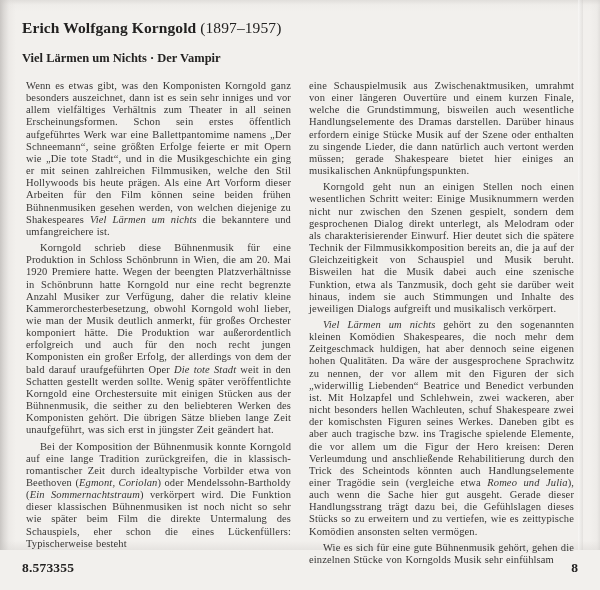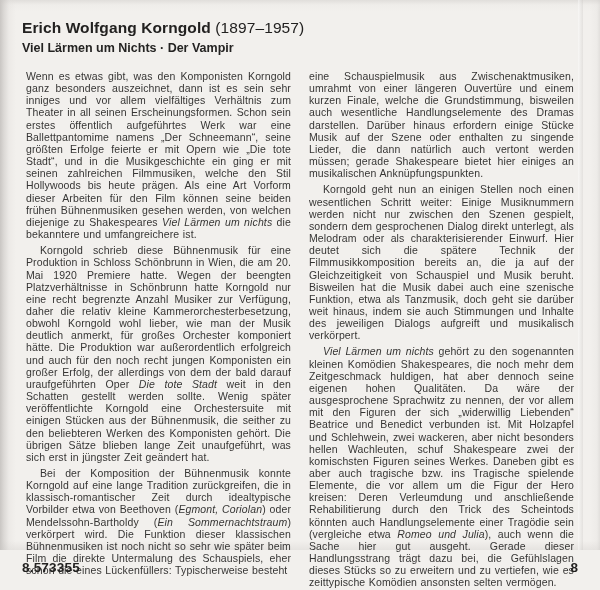--- a/index.html
+++ b/index.html
@@ -15,20 +15,21 @@
     position: relative;
     width: 600px;
     height: 550px;
     background:
       linear-gradient(90deg, #c9c6c3 0px, rgba(201,198,195,0.55) 4px, rgba(225,222,219,0.35) 9px, rgba(242,240,237,0) 16px),
       linear-gradient(180deg, rgba(210,207,204,0.55) 0px, rgba(231,229,226,0.25) 5px, rgba(242,240,237,0) 12px),
       linear-gradient(270deg, rgba(205,202,199,0.45) 0px, rgba(226,224,221,0.30) 3px, rgba(242,240,237,0) 10px),
       linear-gradient(0deg, rgba(214,211,208,0.45) 0px, rgba(242,240,237,0) 9px),
       #f2f0ed;
     box-sizing: border-box;
+    font-family: Liberation Serif, serif;
   }
   
   .crease {
     position: absolute;
     top: 0;
     right: 17px;
     width: 5px;
     height: 100%;
     background: linear-gradient(90deg, rgba(255,255,255,0.45), rgba(190,187,184,0.28));
     pointer-events: none;
@@ -46,21 +47,21 @@
     letter-spacing: 0.1px;
     white-space: nowrap;
   }
   .composer-name { font-weight: bold; }
   .composer-dates { font-weight: normal; }
   .work-title {
     font-size: 12.5px;
     line-height: 17px;
     font-weight: bold;
     color: #242322;
-    margin-top: 2px;
+    margin-top: 12px;
   }
   .columns {
     display: flex;
     gap: 10px;
     margin-top: 9px;
   }
   .col {
     width: 273px;
     font-size: 10.5px;
     line-height: 12.15px;

